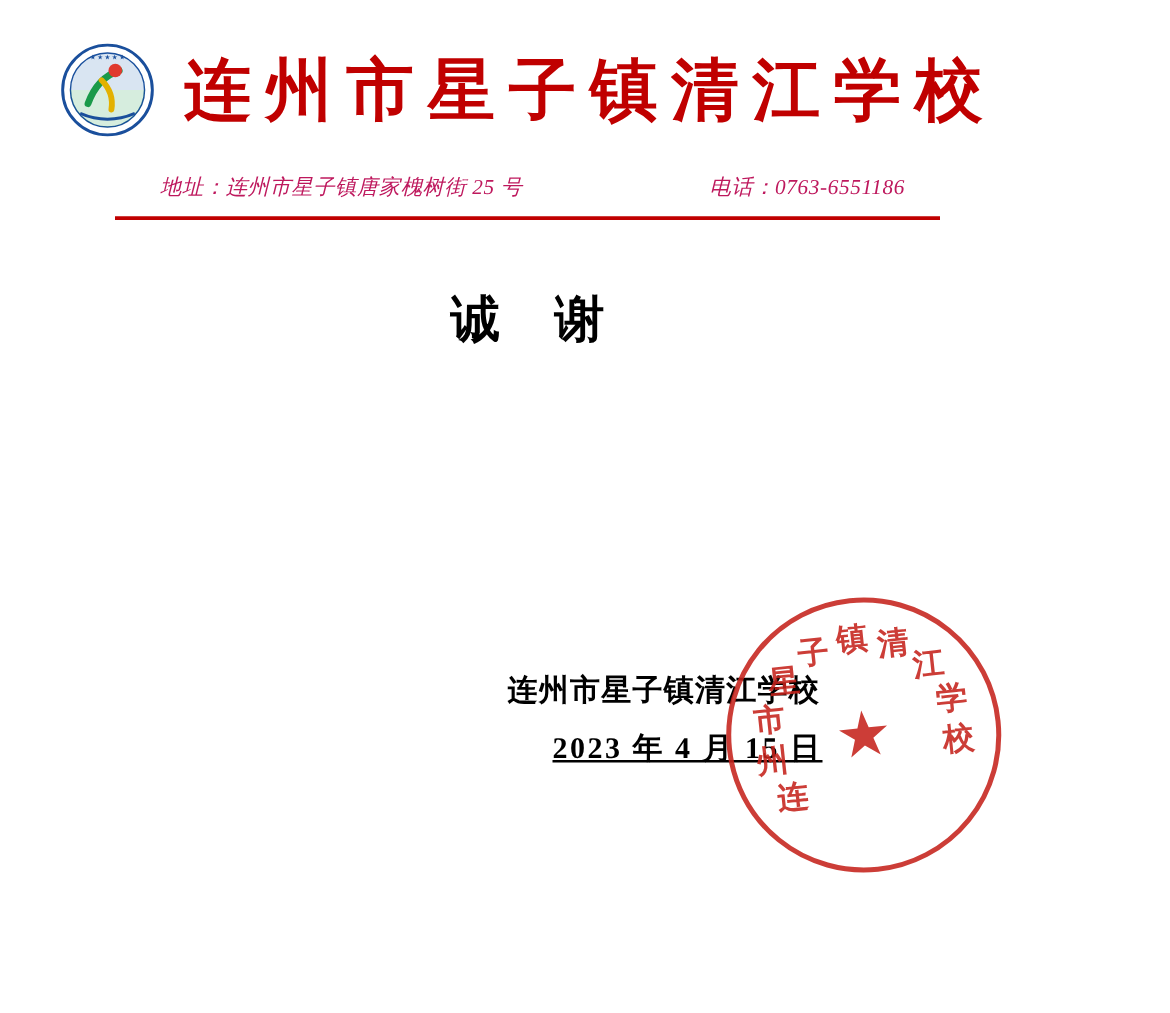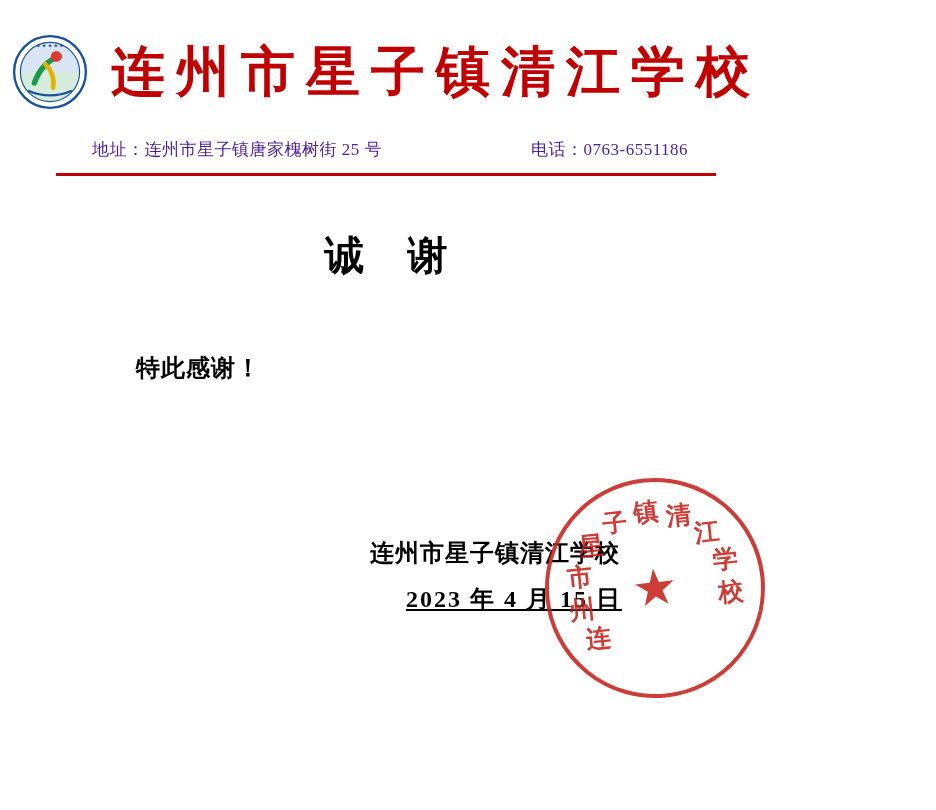--- a/index.html
+++ b/index.html
@@ -14,20 +14,21 @@
     color: #000000;
     position: relative;
     overflow: hidden;
   }
 
   .page {
     position: relative;
     width: 772px;
     height: 810px;
     box-sizing: border-box;
+    margin-left: 36px;
   }
 
   
   .letterhead {
     position: relative;
     padding: 24px 56px 0 56px;
     display: flex;
     align-items: center;
     justify-content: center;
     gap: 18px;
@@ -52,21 +53,22 @@
     padding-left: 4px;
   }
 
   .contact-row {
     display: flex;
     justify-content: space-between;
     align-items: flex-start;
     padding: 18px 84px 0 92px;
     font-size: 17px;
     letter-spacing: 0.5px;
-    color: #4c1d95;
+    color: #be185d;
+    font-style: italic;
   }
 
   .contact-left, .contact-right {
     white-space: nowrap;
   }
 
   .rule {
     margin: 12px 56px 0 56px;
     border: none;
     border-top: 3px solid #c00000;
@@ -205,21 +207,20 @@
   <div class="contact-row">
     <div class="contact-left">地址：连州市星子镇唐家槐树街 25 号</div>
     <div class="contact-right">电话：0763-6551186</div>
   </div>
 
   <hr class="rule">
 
   <div class="doc-title">诚 谢</div>
 
   <div class="body-text">
-    <p>特此感谢！</p>
   </div>
 
   <div class="seal">
     <div class="seal-text">
       <span class="seal-char" style="transform: rotate(-126deg) translate(0,-76px) rotate(126deg);">连</span>
       <span class="seal-char" style="transform: rotate(-101deg) translate(0,-76px) rotate(101deg);">州</span>
       <span class="seal-char" style="transform: rotate(-76deg) translate(0,-76px) rotate(76deg);">市</span>
       <span class="seal-char" style="transform: rotate(-51deg) translate(0,-76px) rotate(51deg);">星</span>
       <span class="seal-char" style="transform: rotate(-26deg) translate(0,-76px) rotate(26deg);">子</span>
       <span class="seal-char" style="transform: rotate(-1deg) translate(0,-76px) rotate(1deg);">镇</span>

